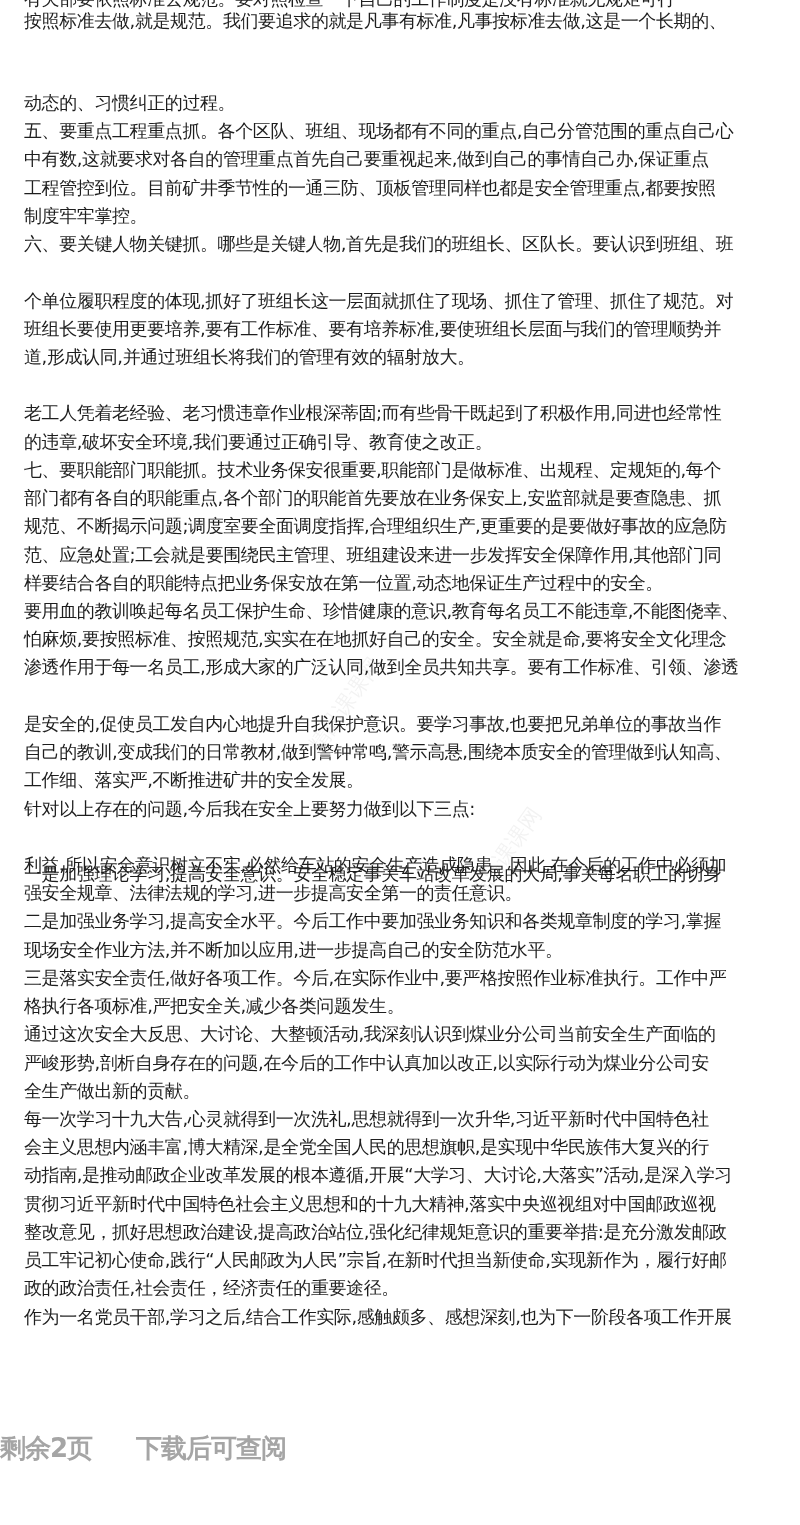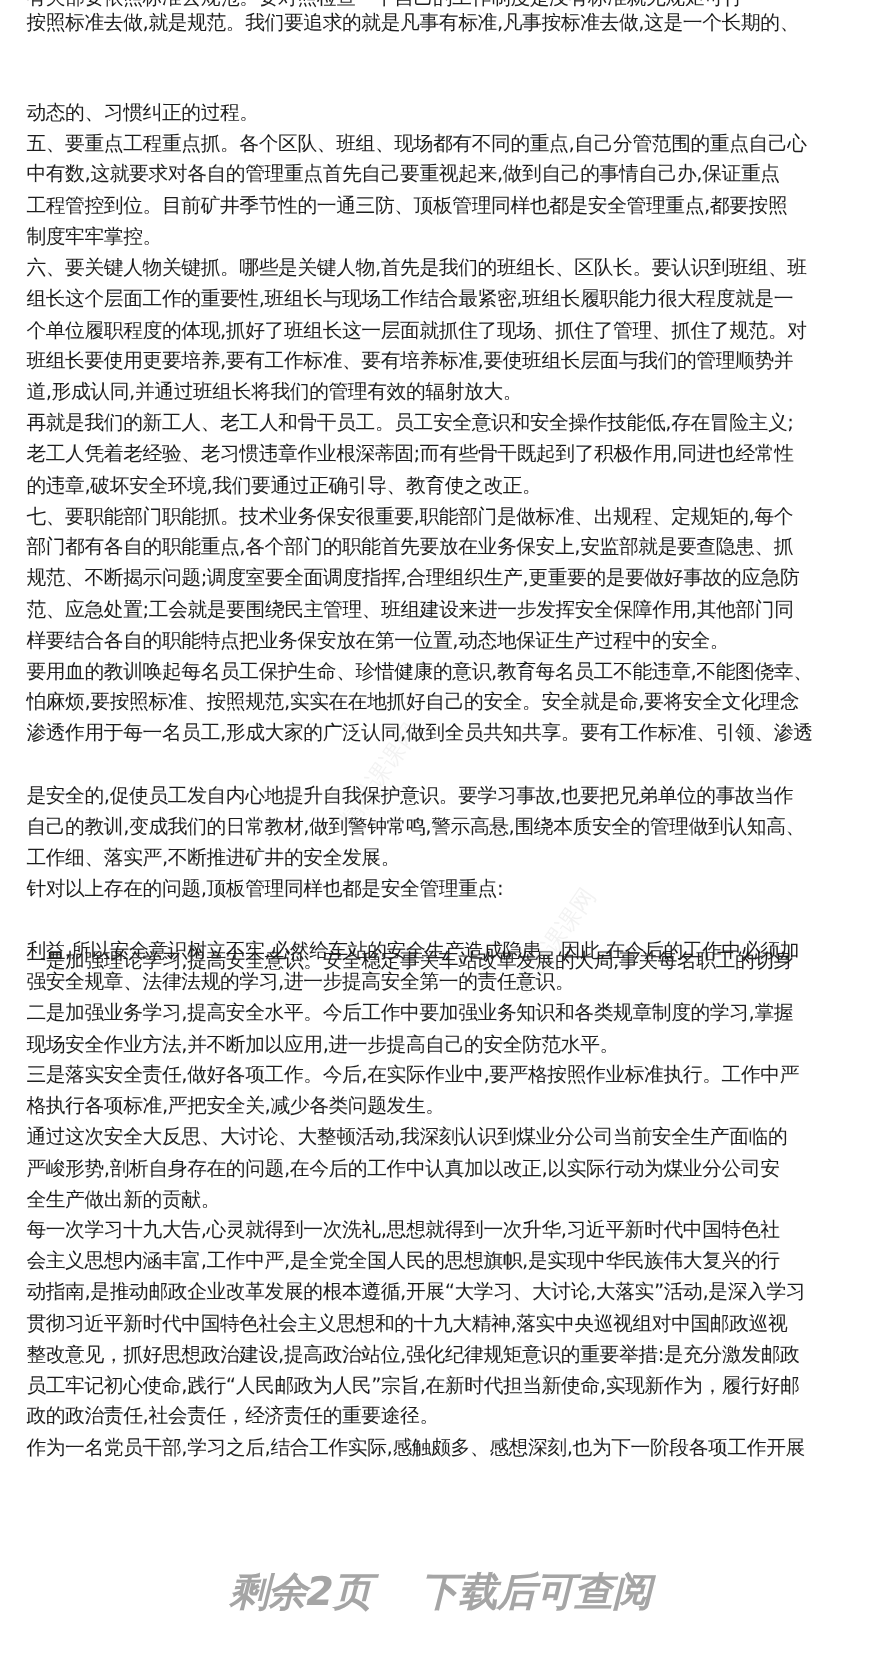--- a/index.html
+++ b/index.html
@@ -47,75 +47,71 @@
     transform: rotate(-55deg);
     white-space: nowrap;
     pointer-events: none;
   }
   .banner {
     position: absolute;
     left: 0;
     top: 1422px;
     width: 800px;
     height: 52px;
-    text-align: center;
     font-family: "DejaVu Sans", sans-serif;
     font-weight: bold;
-    font-size: 36px;
+    font-size: 26px;
     line-height: 52px;
     color: #a5a5a5;
     letter-spacing: -1px;
-    font-style: italic;
   }
   .banner .gap { display: inline-block; width: 44px; }
 </style>
 </head>
 <body>
 
 <div class="page">
   <div class="cut-line">有关部要依照标准去规范。要对照检查一下自己的工作制度是没有标准就无规矩可行</div>
 
   <div class="line" style="top:7px">按照标准去做,就是规范。我们要追求的就是凡事有标准,凡事按标准去做,这是一个长期的、</div>
   <div class="line" style="top:89px">动态的、习惯纠正的过程。</div>
   <div class="line" style="top:117px">五、要重点工程重点抓。各个区队、班组、现场都有不同的重点,自己分管范围的重点自己心</div>
   <div class="line" style="top:145px">中有数,这就要求对各自的管理重点首先自己要重视起来,做到自己的事情自己办,保证重点</div>
   <div class="line" style="top:174px">工程管控到位。目前矿井季节性的一通三防、顶板管理同样也都是安全管理重点,都要按照</div>
   <div class="line" style="top:202px">制度牢牢掌控。</div>
   <div class="line" style="top:230px">六、要关键人物关键抓。哪些是关键人物,首先是我们的班组长、区队长。要认识到班组、班</div>
-  <div class="line" style="top:258px">组长这个层面工作的重要性,班组长与现场工作结合最紧密,班组长履职能力很大程度就是一</div>
   <div class="line" style="top:287px">个单位履职程度的体现,抓好了班组长这一层面就抓住了现场、抓住了管理、抓住了规范。对</div>
   <div class="line" style="top:315px">班组长要使用更要培养,要有工作标准、要有培养标准,要使班组长层面与我们的管理顺势并</div>
   <div class="line" style="top:343px">道,形成认同,并通过班组长将我们的管理有效的辐射放大。</div>
-  <div class="line" style="top:371px">再就是我们的新工人、老工人和骨干员工。员工安全意识和安全操作技能低,存在冒险主义;</div>
   <div class="line" style="top:428px">的违章,破坏安全环境,我们要通过正确引导、教育使之改正。</div>
   <div class="line" style="top:399px">老工人凭着老经验、老习惯违章作业根深蒂固;而有些骨干既起到了积极作用,同进也经常性</div>
   <div class="line" style="top:456px">七、要职能部门职能抓。技术业务保安很重要,职能部门是做标准、出规程、定规矩的,每个</div>
   <div class="line" style="top:484px">部门都有各自的职能重点,各个部门的职能首先要放在业务保安上,安监部就是要查隐患、抓</div>
   <div class="line" style="top:512px">规范、不断揭示问题;调度室要全面调度指挥,合理组织生产,更重要的是要做好事故的应急防</div>
   <div class="line" style="top:569px">样要结合各自的职能特点把业务保安放在第一位置,动态地保证生产过程中的安全。</div>
   <div class="line" style="top:541px">范、应急处置;工会就是要围绕民主管理、班组建设来进一步发挥安全保障作用,其他部门同</div>
   <div class="line" style="top:597px">要用血的教训唤起每名员工保护生命、珍惜健康的意识,教育每名员工不能违章,不能图侥幸、</div>
   <div class="line" style="top:625px">怕麻烦,要按照标准、按照规范,实实在在地抓好自己的安全。安全就是命,要将安全文化理念</div>
   <div class="line" style="top:653px">渗透作用于每一名员工,形成大家的广泛认同,做到全员共知共享。要有工作标准、引领、渗透</div>
   <div class="line" style="top:710px">是安全的,促使员工发自内心地提升自我保护意识。要学习事故,也要把兄弟单位的事故当作</div>
   <div class="line" style="top:766px">工作细、落实严,不断推进矿井的安全发展。</div>
   <div class="line" style="top:738px">自己的教训,变成我们的日常教材,做到警钟常鸣,警示高悬,围绕本质安全的管理做到认知高、</div>
-  <div class="line" style="top:795px">针对以上存在的问题,顶板管理同样也都是安全管理重点:</div>
+  <div class="line" style="top:795px">针对以上存在的问题,今后我在安全上要努力做到以下三点:</div>
   <div class="line" style="top:860px">一是加强理论学习,提高安全意识。安全稳定事关车站改革发展的大局,事关每名职工的切身</div>
   <div class="line" style="top:851px">利益,所以安全意识树立不牢,必然给车站的安全生产造成隐患。因此,在今后的工作中必须加</div>
   <div class="line" style="top:879px">强安全规章、法律法规的学习,进一步提高安全第一的责任意识。</div>
   <div class="line" style="top:907px">二是加强业务学习,提高安全水平。今后工作中要加强业务知识和各类规章制度的学习,掌握</div>
   <div class="line" style="top:936px">现场安全作业方法,并不断加以应用,进一步提高自己的安全防范水平。</div>
   <div class="line" style="top:992px">格执行各项标准,严把安全关,减少各类问题发生。</div>
   <div class="line" style="top:964px">三是落实安全责任,做好各项工作。今后,在实际作业中,要严格按照作业标准执行。工作中严</div>
   <div class="line" style="top:1020px">通过这次安全大反思、大讨论、大整顿活动,我深刻认识到煤业分公司当前安全生产面临的</div>
   <div class="line" style="top:1049px">严峻形势,剖析自身存在的问题,在今后的工作中认真加以改正,以实际行动为煤业分公司安</div>
   <div class="line" style="top:1077px">全生产做出新的贡献。</div>
   <div class="line" style="top:1105px">每一次学习十九大告,心灵就得到一次洗礼,思想就得到一次升华,习近平新时代中国特色社</div>
-  <div class="line" style="top:1133px">会主义思想内涵丰富,工作中严,是全党全国人民的思想旗帜,是实现中华民族伟大复兴的行</div>
+  <div class="line" style="top:1133px">会主义思想内涵丰富,博大精深,是全党全国人民的思想旗帜,是实现中华民族伟大复兴的行</div>
   <div class="line" style="top:1161px">动指南,是推动邮政企业改革发展的根本遵循,开展“大学习、大讨论,大落实”活动,是深入学习</div>
   <div class="line" style="top:1190px">贯彻习近平新时代中国特色社会主义思想和的十九大精神,落实中央巡视组对中国邮政巡视</div>
   <div class="line" style="top:1218px">整改意见，抓好思想政治建设,提高政治站位,强化纪律规矩意识的重要举措:是充分激发邮政</div>
   <div class="line" style="top:1246px">员工牢记初心使命,践行“人民邮政为人民”宗旨,在新时代担当新使命,实现新作为，履行好邮</div>
   <div class="line" style="top:1274px">政的政治责任,社会责任，经济责任的重要途径。</div>
   <div class="line" style="top:1303px">作为一名党员干部,学习之后,结合工作实际,感触颇多、感想深刻,也为下一阶段各项工作开展</div>
 
   <div class="watermark" style="left:290px; top:690px;">精品课课网</div>
   <div class="watermark" style="left:450px; top:840px;">精品课课网</div>
 

